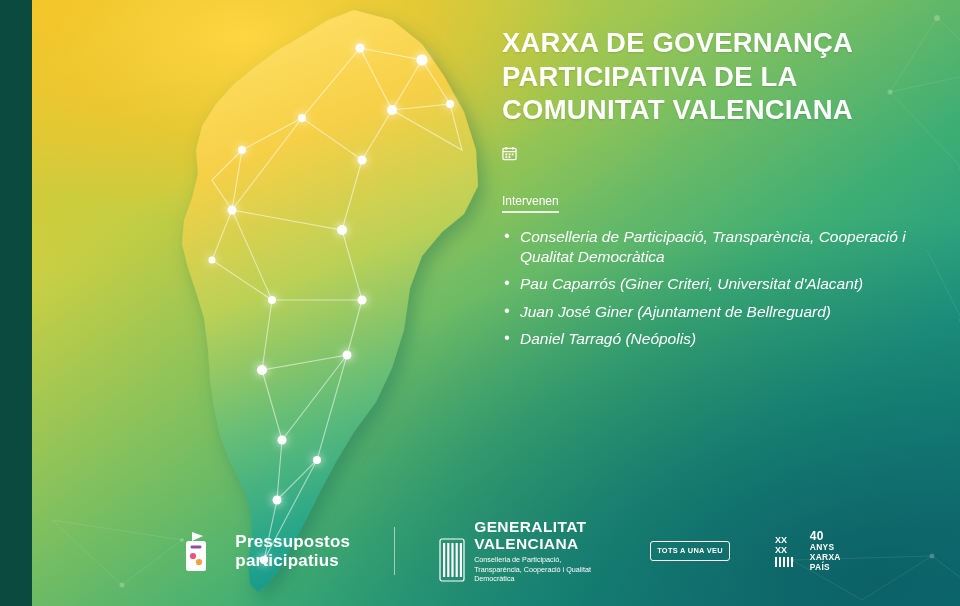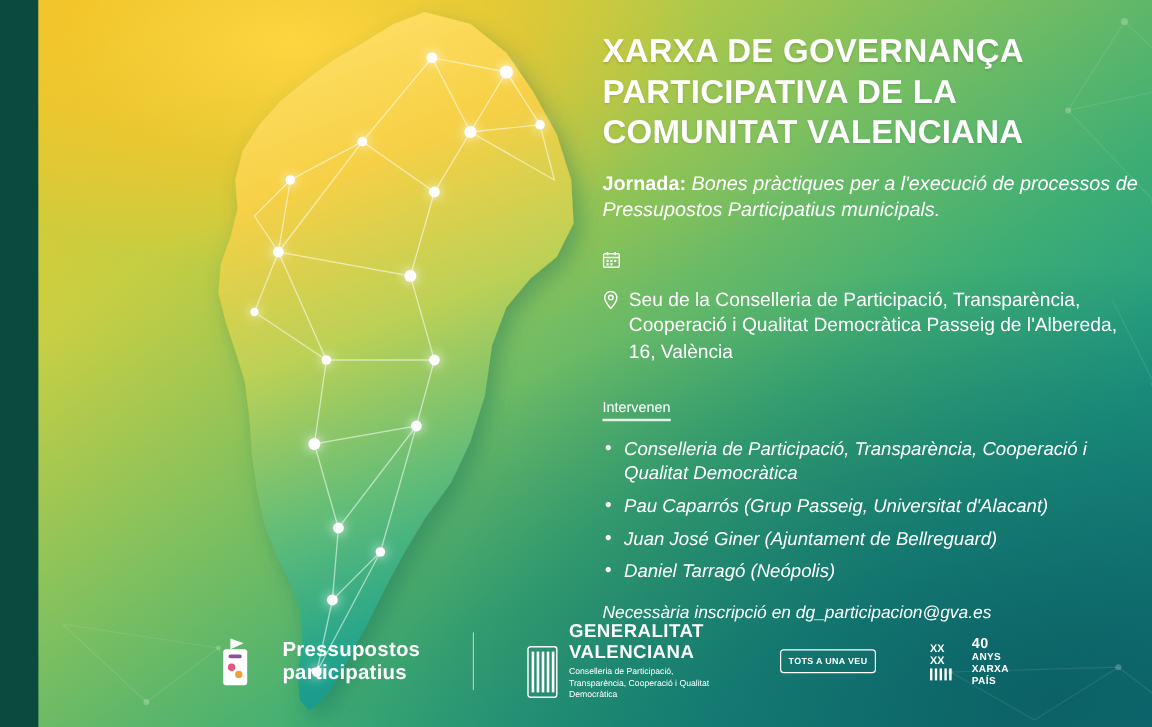--- a/index.html
+++ b/index.html
@@ -279,61 +279,48 @@
         <circle cx="185" cy="500" r="4.5"></circle>
         <circle cx="172" cy="560" r="4"></circle>
       </g>
     </svg>
   </div>
 
   <div class="content">
 
     <h1 class="title">XARXA DE GOVERNANÇA PARTICIPATIVA DE LA COMUNITAT VALENCIANA</h1>
 
-    <p class="subtitle">
-      <span class="lead">Jornada:</span><span> Bones pràctiques per a l'execució de processos de Pressupostos Participatius municipals.</span>
-    </p>
 
     <div class="info-line">
       <span class="ic">
         <svg width="15" height="15" viewBox="0 0 16 16" fill="none" stroke="#ffffff" stroke-width="1.3">
           <rect x="1" y="2.6" width="14" height="12" rx="1.3"></rect>
           <line x1="1" y1="6" x2="15" y2="6"></line>
           <line x1="4.5" y1="1" x2="4.5" y2="4"></line>
           <line x1="11.5" y1="1" x2="11.5" y2="4"></line>
           <rect x="3.6" y="8" width="2" height="2" fill="#fff" stroke="none"></rect>
           <rect x="7" y="8" width="2" height="2" fill="#fff" stroke="none"></rect>
           <rect x="10.4" y="8" width="2" height="2" fill="#fff" stroke="none"></rect>
           <rect x="3.6" y="11" width="2" height="2" fill="#fff" stroke="none"></rect>
           <rect x="7" y="11" width="2" height="2" fill="#fff" stroke="none"></rect>
         </svg>
       </span>
     </div>
 
-    <div class="info-line">
-      <span class="ic">
-        <svg width="14" height="16" viewBox="0 0 14 17" fill="none" stroke="#ffffff" stroke-width="1.3">
-          <path d="M7 16 C7 16 12.4 9.8 12.4 6.4 A5.4 5.4 0 0 0 1.6 6.4 C1.6 9.8 7 16 7 16 Z"></path>
-          <circle cx="7" cy="6.3" r="2"></circle>
-        </svg>
-      </span>
-      <span class="info-text">Seu de la Conselleria de Participació, Transparència, Cooperació i Qualitat Democràtica Passeig de l'Albereda, 16, València</span>
-    </div>
 
     <div>
       <div class="intervenen-head">Intervenen</div>
       <ul class="speakers">
         <li>Conselleria de Participació, Transparència, Cooperació i Qualitat Democràtica</li>
-        <li>Pau Caparrós (Grup Passeig, Universitat d'Alacant)</li>
+        <li>Pau Caparrós (Giner Criteri, Universitat d'Alacant)</li>
         <li>Juan José Giner (Ajuntament de Bellreguard)</li>
         <li>Daniel Tarragó (Neópolis)</li>
       </ul>
     </div>
 
-    <p class="note">Necessària inscripció en dg_participacion@gva.es</p>
   </div>
 
   <div class="footer">
 
     <div class="logo-pp">
       <svg width="26" height="44" viewBox="0 0 26 44">
         <rect x="3" y="12" width="20" height="30" rx="2.5" fill="#ffffff"></rect>
         <rect x="7.5" y="16.5" width="11" height="3" rx="1.4" fill="#8f4fa0"></rect>
         <circle cx="10" cy="27" r="3.1" fill="#e8547e"></circle>
         <circle cx="16" cy="33" r="3.1" fill="#f3a03c"></circle>

